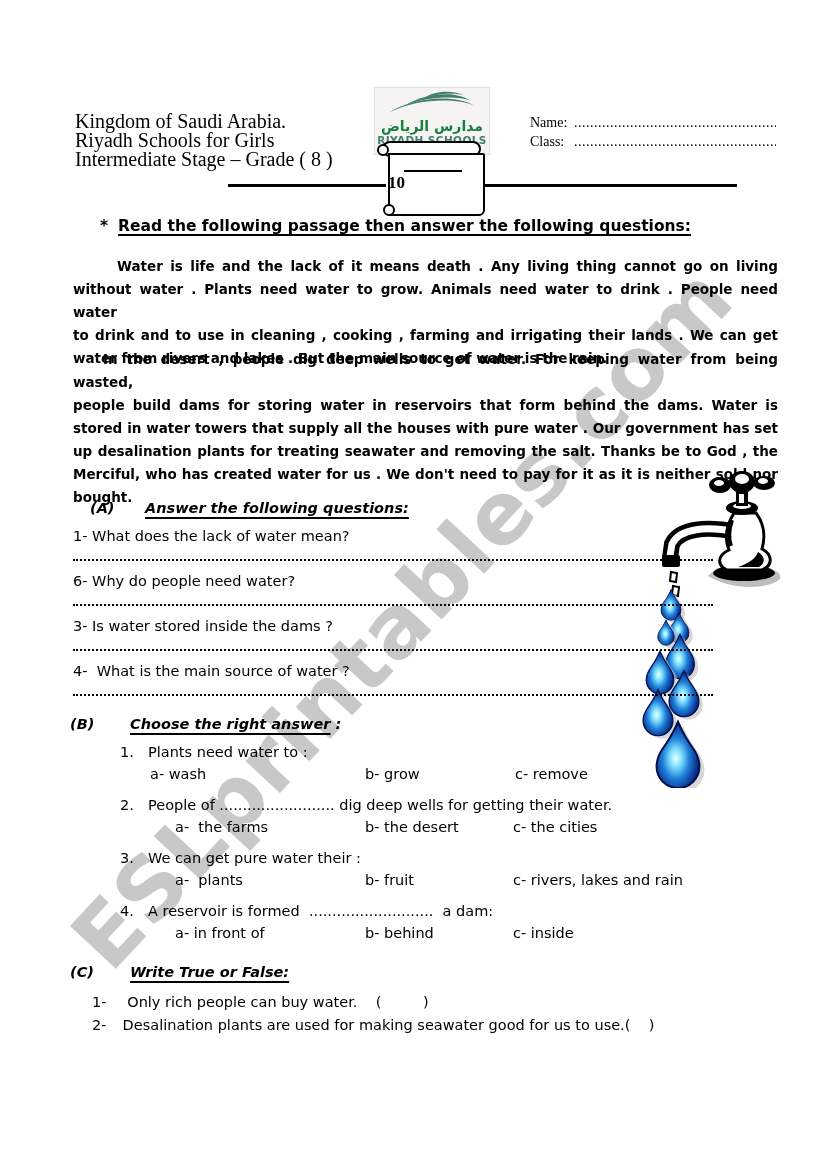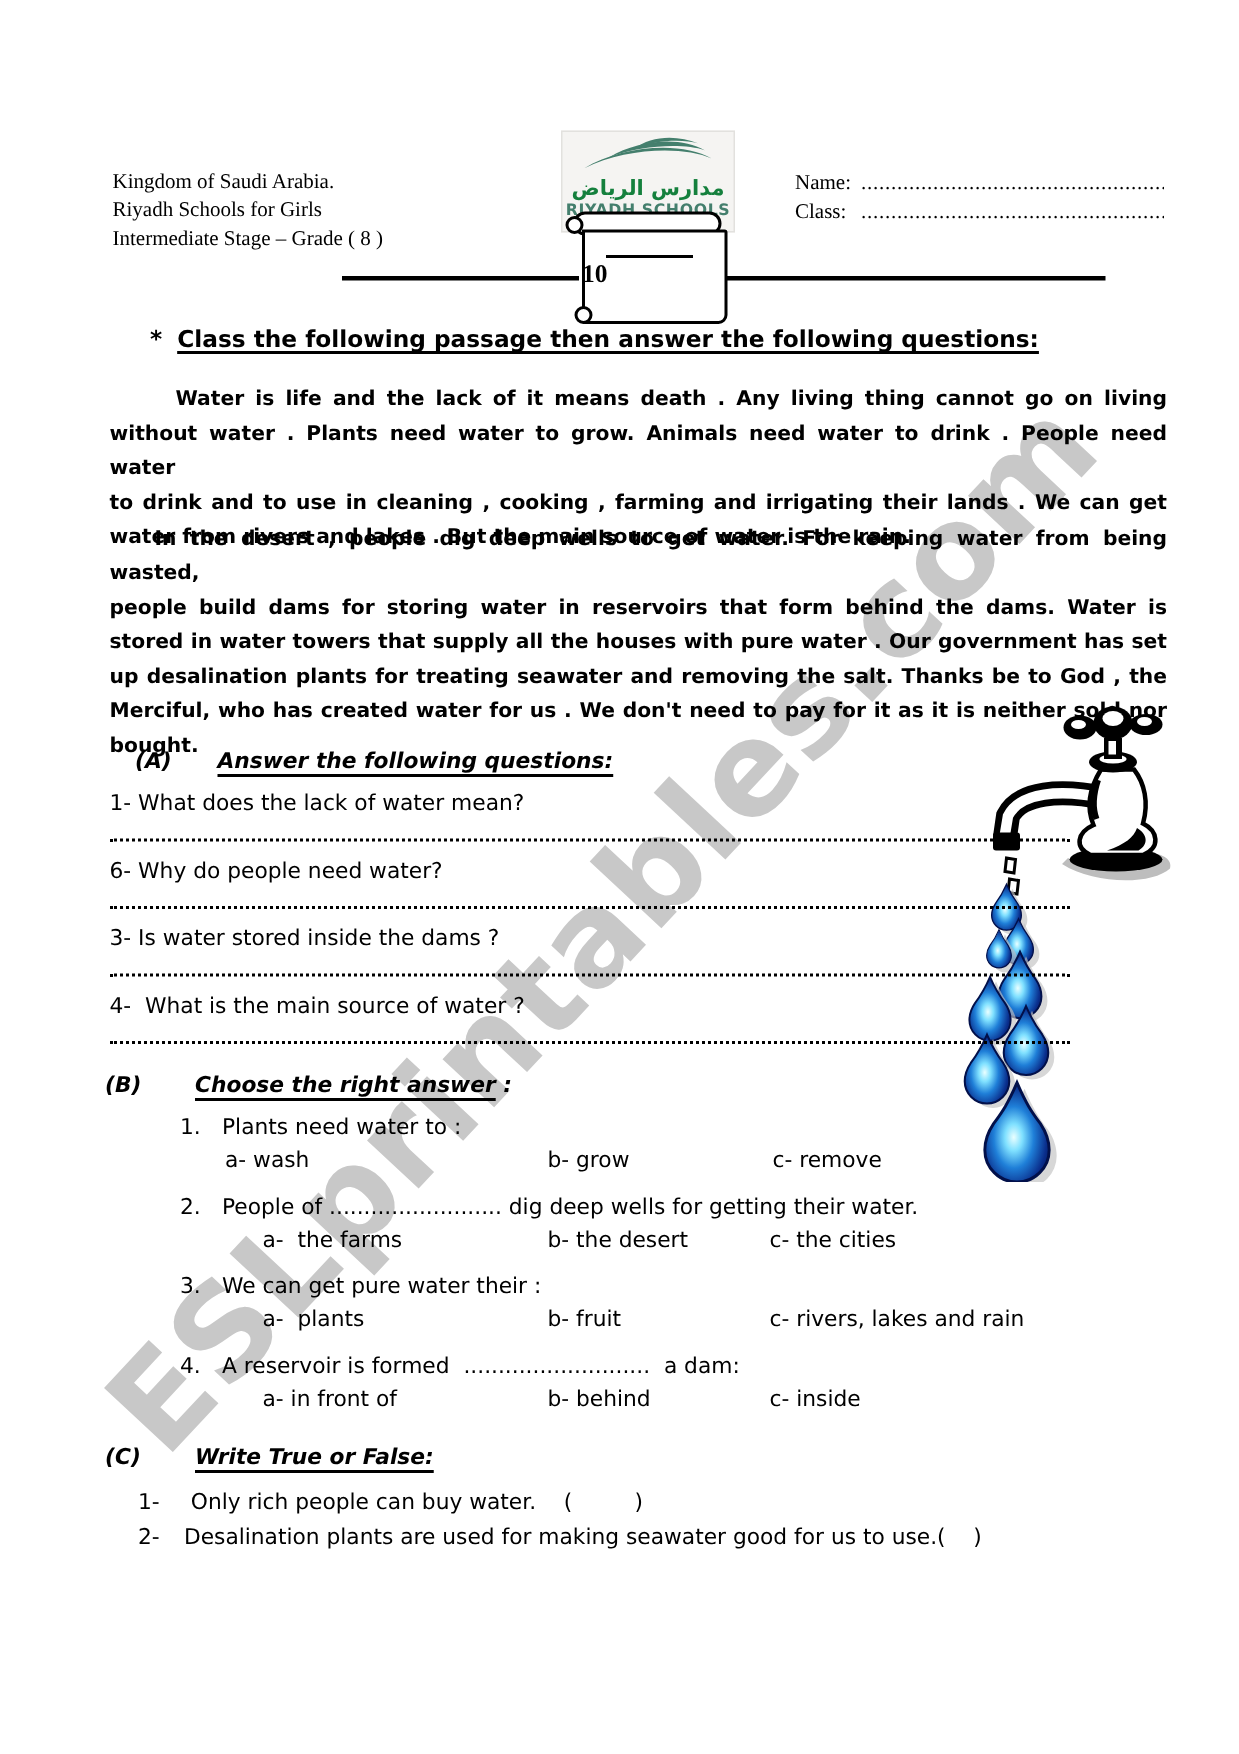--- a/index.html
+++ b/index.html
@@ -4,21 +4,21 @@
 <style>
   html,body{margin:0;padding:0;background:#ffffff;}
   .page{position:relative;width:826px;height:1169px;background:#fff;overflow:hidden;
         font-family:"DejaVu Sans",sans-serif;color:#000;}
   .abs{position:absolute;z-index:2;}
   
   .wm{position:absolute;left:402px;top:618px;z-index:1;
       transform:translate(-50%,-50%) rotate(-47deg);
       font-size:86px;font-weight:bold;letter-spacing:1px;color:#c8c8c8;white-space:nowrap;}
   
-  .hdr-left{left:75px;top:112px;font-family:"Liberation Serif",serif;font-size:14px;line-height:19px;}
+  .hdr-left{left:75px;top:112px;font-family:"Liberation Serif",serif;font-size:20px;line-height:19px;}
   .nameclass{left:530px;top:113px;font-family:"Liberation Serif",serif;font-size:14px;line-height:19px;width:246px;}
   .nc-row{white-space:nowrap;overflow:hidden;height:19px;}
   .nc-label{display:inline-block;min-width:44px;}
   .nc-dots{letter-spacing:0.5px;}
   .rule{position:absolute;top:184px;height:3px;background:#000;z-index:2;}
   .rule-left{left:228px;width:158px;}
   .rule-right{left:482px;width:255px;}
   
   .logo{left:374px;top:87px;width:114px;text-align:center;background:#f5f4f2;border:1px solid #e2e1de;padding:2px 0 1px 0;}
   .logo-ar{color:#15803d;font-weight:bold;font-size:14px;line-height:16px;}
@@ -111,21 +111,21 @@
   <div class="abs nameclass">
     <div class="nc-row">
       <span class="nc-label">Name:</span><span class="nc-dots">....................................................</span>
     </div>
     <div class="nc-row">
       <span class="nc-label">Class:</span><span class="nc-dots">.......................................................</span>
     </div>
   </div>
 
   <div class="abs title">
-    <span class="title-star">*</span><span class="title-text">Class the following passage then answer the following questions:</span>
+    <span class="title-star">*</span><span class="title-text">Read the following passage then answer the following questions:</span>
   </div>
 
   <div class="abs passage p1">
     <div class="pline ind1">Water is life and the lack of it means death . Any living thing cannot go on living</div>
     <div class="pline">without water . Plants need water to grow. Animals need water to drink . People need water</div>
     <div class="pline">to drink and to use in cleaning , cooking , farming and irrigating their lands . We can get</div>
     <div class="pline last">water from rivers and lakes . But the main source of water is the rain.</div>
   </div>
 
   <div class="abs passage p2">

